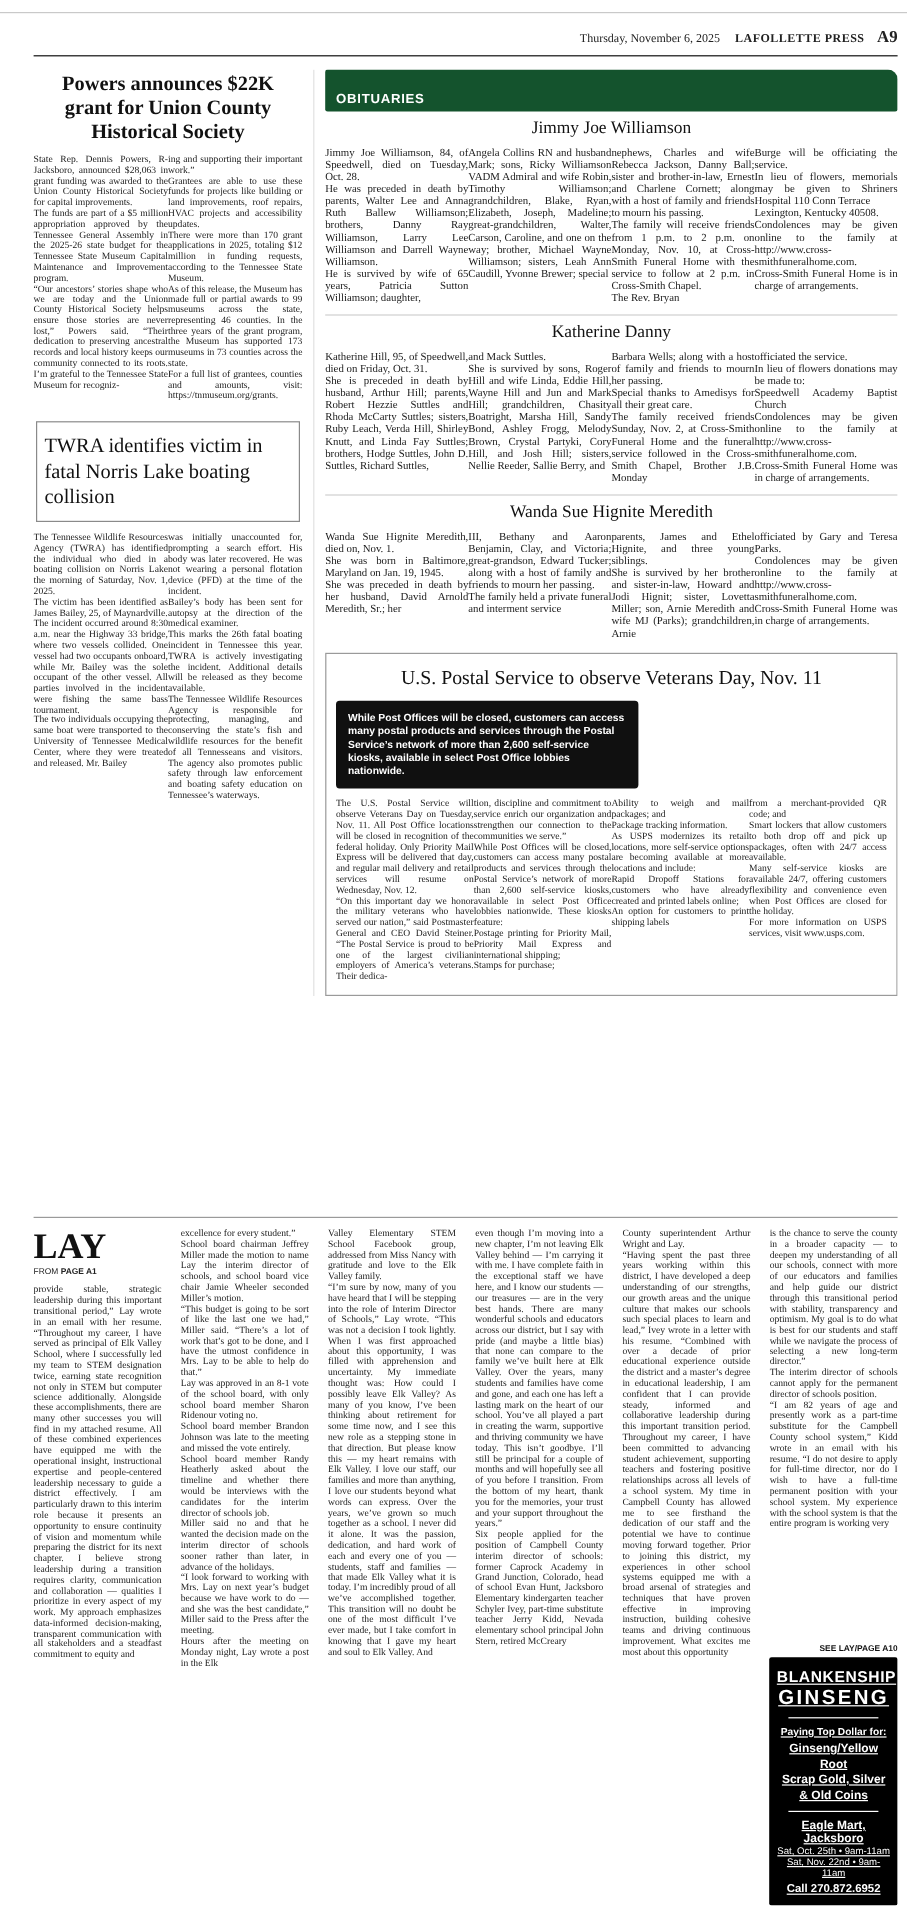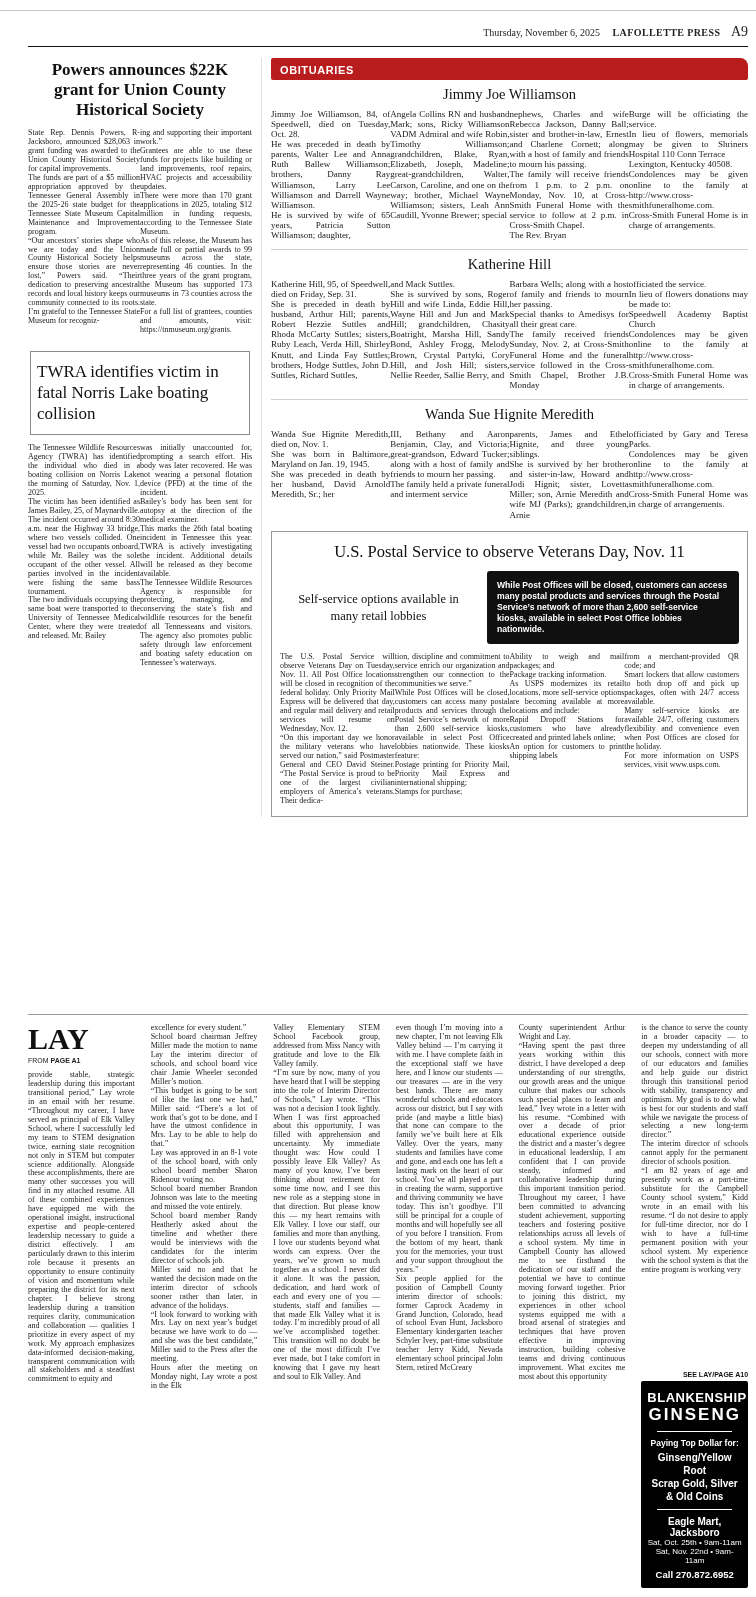--- a/index.html
+++ b/index.html
@@ -5,39 +5,39 @@
   * { box-sizing: border-box; }
   html, body { margin: 0; padding: 0; }
   body { width: 756px; background: #ffffff; font-family: "Liberation Serif", serif; color: #111; }
   .page { position: relative; width: 756px; height: 1597px; background: #ffffff; overflow: hidden; }
 
   .top-rule { position: absolute; top: 10px; left: 0; width: 756px; border-top: 1px solid #c9c9c9; }
 
   .masthead { position: absolute; top: 24px; left: 28px; width: 720px; text-align: right;
               font-size: 10px; color: #222; border-bottom: 1.5px solid #111; padding-bottom: 6px; }
   .masthead .paper { font-weight: bold; margin-left: 10px; letter-spacing: .4px; }
-  .masthead .pageno { font-weight: normal; font-size: 14px; margin-left: 8px; }
+  .masthead .pageno { font-weight: bold; font-size: 14px; margin-left: 8px; }
 
   .content { position: absolute; top: 58px; left: 28px; width: 720px; height: 952px; overflow: hidden; }
   .left-col { position: absolute; top: 0; left: 0; width: 224px; }
   .right-col { position: absolute; top: 0; left: 233px; width: 487px; border-left: 1px solid #e2e2e2; padding-left: 9px; }
 
   .body-text { font-size: 8px; line-height: 1.12; text-align: justify; white-space: pre-line; color: #1a1a1a; }
   .obit-text { font-size: 9px; line-height: 1.12; text-align: justify; white-space: pre-line; color: #1a1a1a; }
 
   .cols { display: flex; gap: 0; }
   .cols > div { flex: 1; min-width: 0; }
 
   .powers-title { font-size: 17px; font-weight: bold; text-align: center; line-height: 1.18; margin: 2px 2px 9px; }
 
   .twra-box { border: 1px solid #8a8a8a; margin: 16px 2px 9px; padding: 10px 6px; }
   .twra-title { font-size: 17px; font-weight: normal; line-height: 1.22; margin: 0; }
 
-  .obit-bar { background: #b91c1c; color: #fff; font-family: "Liberation Sans", sans-serif; font-weight: bold;
-              font-size: 11px; padding: 6px 9px 4px; border-radius: 2px 8px 2px 2px; letter-spacing: .6px; margin-bottom: 4px; }
+  .obit-bar { background: #14532d; color: #fff; font-family: "Liberation Sans", sans-serif; font-weight: bold;
+              font-size: 11px; padding: 19px 9px 4px; border-radius: 2px 8px 2px 2px; letter-spacing: .6px; margin-bottom: 4px; }
   .obit { border-bottom: 1px solid #cfcfcf; padding-bottom: 9px; margin-bottom: 6px; }
   .obit.last { border-bottom: none; margin-bottom: 2px; }
   .obit-name { text-align: center; font-size: 14.5px; font-weight: normal; margin: 6px 0 6px; }
 
   .usps-box { border: 1px solid #9a9a9a; padding: 8px 8px 10px; }
   .usps-title { text-align: center; font-size: 16.5px; font-weight: normal; margin: 2px 0 9px; }
   .usps-top { display: flex; gap: 10px; align-items: center; margin-bottom: 9px; }
   .usps-subhead { flex: 1; text-align: center; font-size: 12.5px; line-height: 1.35; padding: 0 8px; }
   .usps-callout { width: 252px; background: #101010; color: #fff; font-family: "Liberation Sans", sans-serif;
                   font-weight: bold; font-style: normal; font-size: 8.6px; line-height: 1.3; padding: 9px 10px;
@@ -46,21 +46,21 @@
   .lay-section { position: absolute; top: 1014px; left: 28px; width: 720px; height: 574px; border-top: 1px solid #9a9a9a;
                  padding-top: 9px; display: flex; gap: 16px; overflow: hidden; }
   .lay-col { flex: 1; min-width: 0; display: flex; flex-direction: column; }
   .lay-title { font-size: 30px; font-weight: bold; margin: 0 0 3px; line-height: 1; }
   .lay-from { font-family: "Liberation Sans", sans-serif; font-size: 7px; color: #222; margin-bottom: 7px; }
   .lay-from .bold { font-weight: bold; }
   .see-lay { font-family: "Liberation Sans", sans-serif; font-size: 7px; font-weight: bold; text-align: right;
              margin-top: auto; padding: 5px 0 3px; }
 
   .ad { background: #000; color: #fff; font-family: "Liberation Sans", sans-serif; text-align: center;
-        padding: 9px 6px 8px; border-radius: 2px; }
+        padding: 9px 6px 8px; border-radius: 2px; text-decoration: underline; }
   .ad-title1 { font-size: 13px; font-weight: bold; letter-spacing: .5px; }
   .ad-title2 { font-size: 17px; font-weight: bold; letter-spacing: 2px; }
   .ad-rule { border-top: 1px solid #fff; margin: 6px 10px; }
   .ad-paying { font-size: 8.5px; font-weight: bold; }
   .ad-items { font-size: 10px; font-weight: bold; white-space: pre-line; line-height: 1.3; margin-top: 3px; }
   .ad-loc { font-size: 10px; font-weight: bold; margin-top: 1px; }
   .ad-date { font-size: 8px; }
   .ad-phone { font-size: 9.5px; font-weight: bold; margin-top: 4px; }
 </style>
 </head>
@@ -130,23 +130,23 @@
 The Rev. Bryan</div>
           <div class="obit-text">Burge will be officiating the service.
 In lieu of flowers, memorials may be given to Shriners Hospital 110 Conn Terrace
 Lexington, Kentucky 40508.
 Condolences may be given online to the family at http://www.cross-smithfuneralhome.com.
 Cross-Smith Funeral Home is in charge of arrangements.</div>
         </div>
       </section>
 
       <section class="obit">
-        <h3 class="obit-name">Katherine Hill</h3>
-        <div class="cols">
-          <div class="obit-text">Katherine Hill, 95, of Speedwell, died on Friday, Sep. 31.
+        <h3 class="obit-name">Katherine Danny</h3>
+        <div class="cols">
+          <div class="obit-text">Katherine Hill, 95, of Speedwell, died on Friday, Oct. 31.
 She is preceded in death by husband, Arthur Hill; parents, Robert Hezzie Suttles and Rhoda McCarty Suttles; sisters, Ruby Leach, Verda Hill, Shirley Knutt, and Linda Fay Suttles; brothers, Hodge Suttles, John D. Suttles, Richard Suttles,</div>
           <div class="obit-text">and Mack Suttles.
 She is survived by sons, Roger Hill and wife Linda, Eddie Hill, Wayne Hill and Jun and Mark Hill; grandchildren, Chasity Boatright, Marsha Hill, Sandy Bond, Ashley Frogg, Melody Brown, Crystal Partyki, Cory Hill, and Josh Hill; sisters, Nellie Reeder, Sallie Berry, and</div>
           <div class="obit-text">Barbara Wells; along with a host of family and friends to mourn her passing.
 Special thanks to Amedisys for all their great care.
 The family received friends Sunday, Nov. 2, at Cross-Smith Funeral Home and the funeral service followed in the Cross-Smith Chapel, Brother J.B. Monday</div>
           <div class="obit-text">officiated the service.
 In lieu of flowers donations may be made to:
 Speedwell Academy Baptist Church
 Condolences may be given online to the family at http://www.cross-smithfuneralhome.com.
@@ -166,21 +166,20 @@
 She is survived by her brother and sister-in-law, Howard and Jodi Hignit; sister, Lovetta Miller; son, Arnie Meredith and wife MJ (Parks); grandchildren, Arnie</div>
           <div class="obit-text">officiated by Gary and Teresa Parks.
 Condolences may be given online to the family at http://www.cross-smithfuneralhome.com.
 Cross-Smith Funeral Home was in charge of arrangements.</div>
         </div>
       </section>
 
       <div class="usps-box">
         <h2 class="usps-title">U.S. Postal Service to observe Veterans Day, Nov. 11</h2>
         <div class="usps-top">
-          <div class="usps-subhead">Self-service options available in many retail lobbies</div>
           <div class="usps-callout">While Post Offices will be closed, customers can access many postal products and services through the Postal Service’s network of more than 2,600 self-service kiosks, available in select Post Office lobbies nationwide.</div>
         </div>
         <div class="cols">
           <div class="body-text">The U.S. Postal Service will observe Veterans Day on Tuesday, Nov. 11. All Post Office locations will be closed in recognition of the federal holiday. Only Priority Mail Express will be delivered that day, and regular mail delivery and retail services will resume on Wednesday, Nov. 12.
 “On this important day we honor the military veterans who have served our nation,” said Postmaster General and CEO David Steiner. “The Postal Service is proud to be one of the largest civilian employers of America’s veterans. Their dedica-</div>
           <div class="body-text">tion, discipline and commitment to service enrich our organization and strengthen our connection to the communities we serve.”
 While Post Offices will be closed, customers can access many postal products and services through the Postal Service’s network of more than 2,600 self-service kiosks, available in select Post Office lobbies nationwide. These kiosks feature:
 Postage printing for Priority Mail, Priority Mail Express and international shipping;
 Stamps for purchase;</div>
           <div class="body-text">Ability to weigh and mail packages; and

